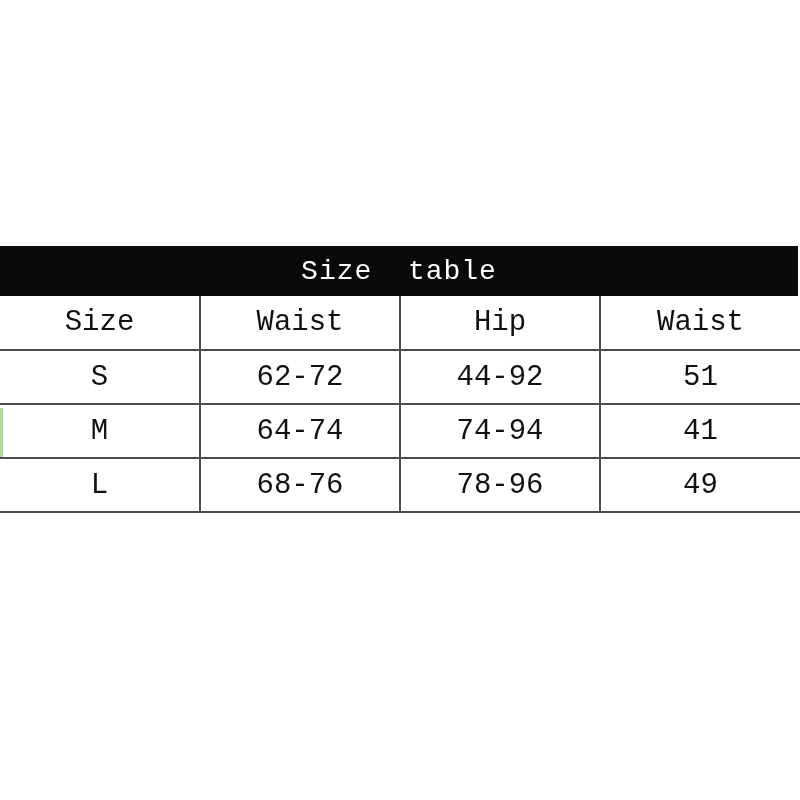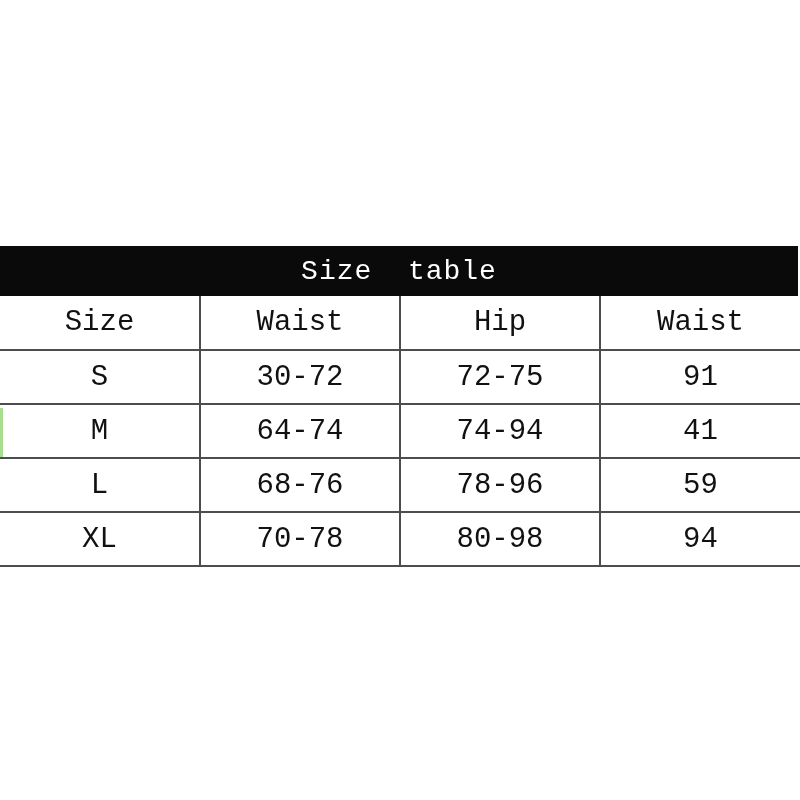--- a/index.html
+++ b/index.html
@@ -83,40 +83,34 @@
         <tr class="header-row">
           <th>Size</th>
           <th>Waist</th>
           <th>Hip</th>
           <th>Waist</th>
         </tr>
       </thead>
       <tbody>
         <tr class="data-row">
           <td>S</td>
-          <td>30-72</td>
-          <td>72-75</td>
-          <td>91</td>
+          <td>62-72</td>
+          <td>44-92</td>
+          <td>51</td>
         </tr>
         <tr class="data-row">
           <td>M</td>
           <td>64-74</td>
           <td>74-94</td>
           <td>41</td>
         </tr>
         <tr class="data-row">
           <td>L</td>
           <td>68-76</td>
           <td>78-96</td>
-          <td>59</td>
-        </tr>
-        <tr class="data-row">
-          <td>XL</td>
-          <td>70-78</td>
-          <td>80-98</td>
-          <td>94</td>
+          <td>49</td>
         </tr>
       </tbody>
     </table>
   </div>
 
   <div class="accent-strip"></div>
 </div>
 
 </body></html>

